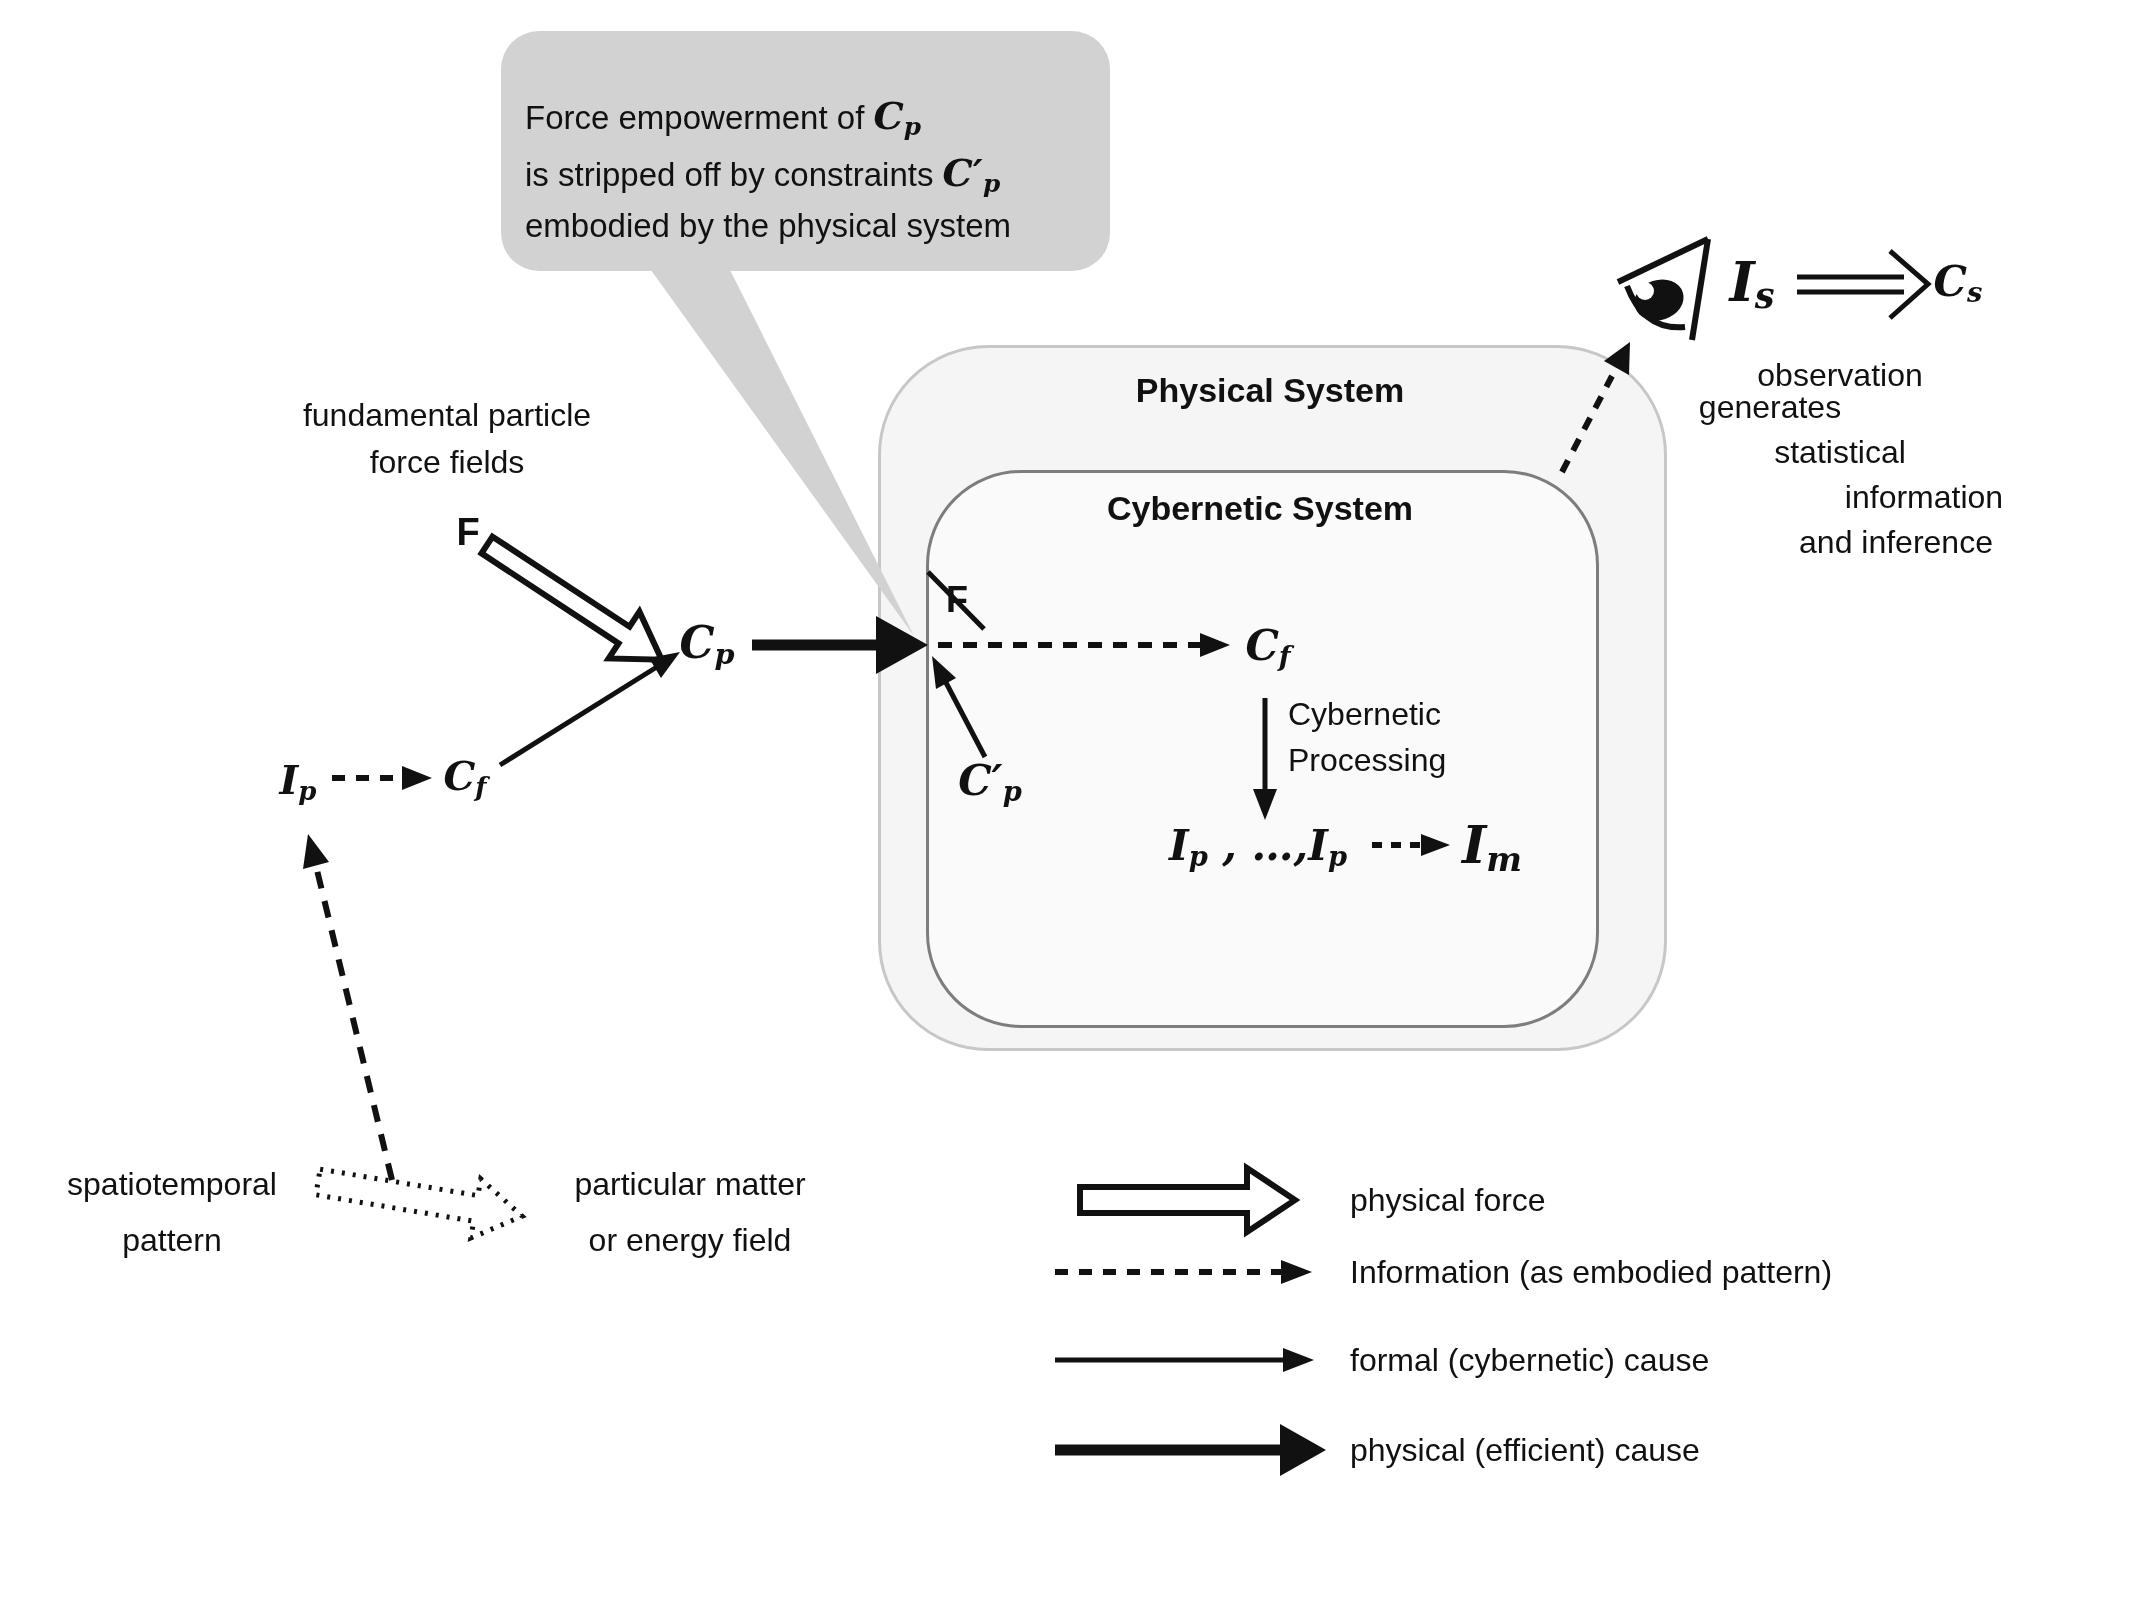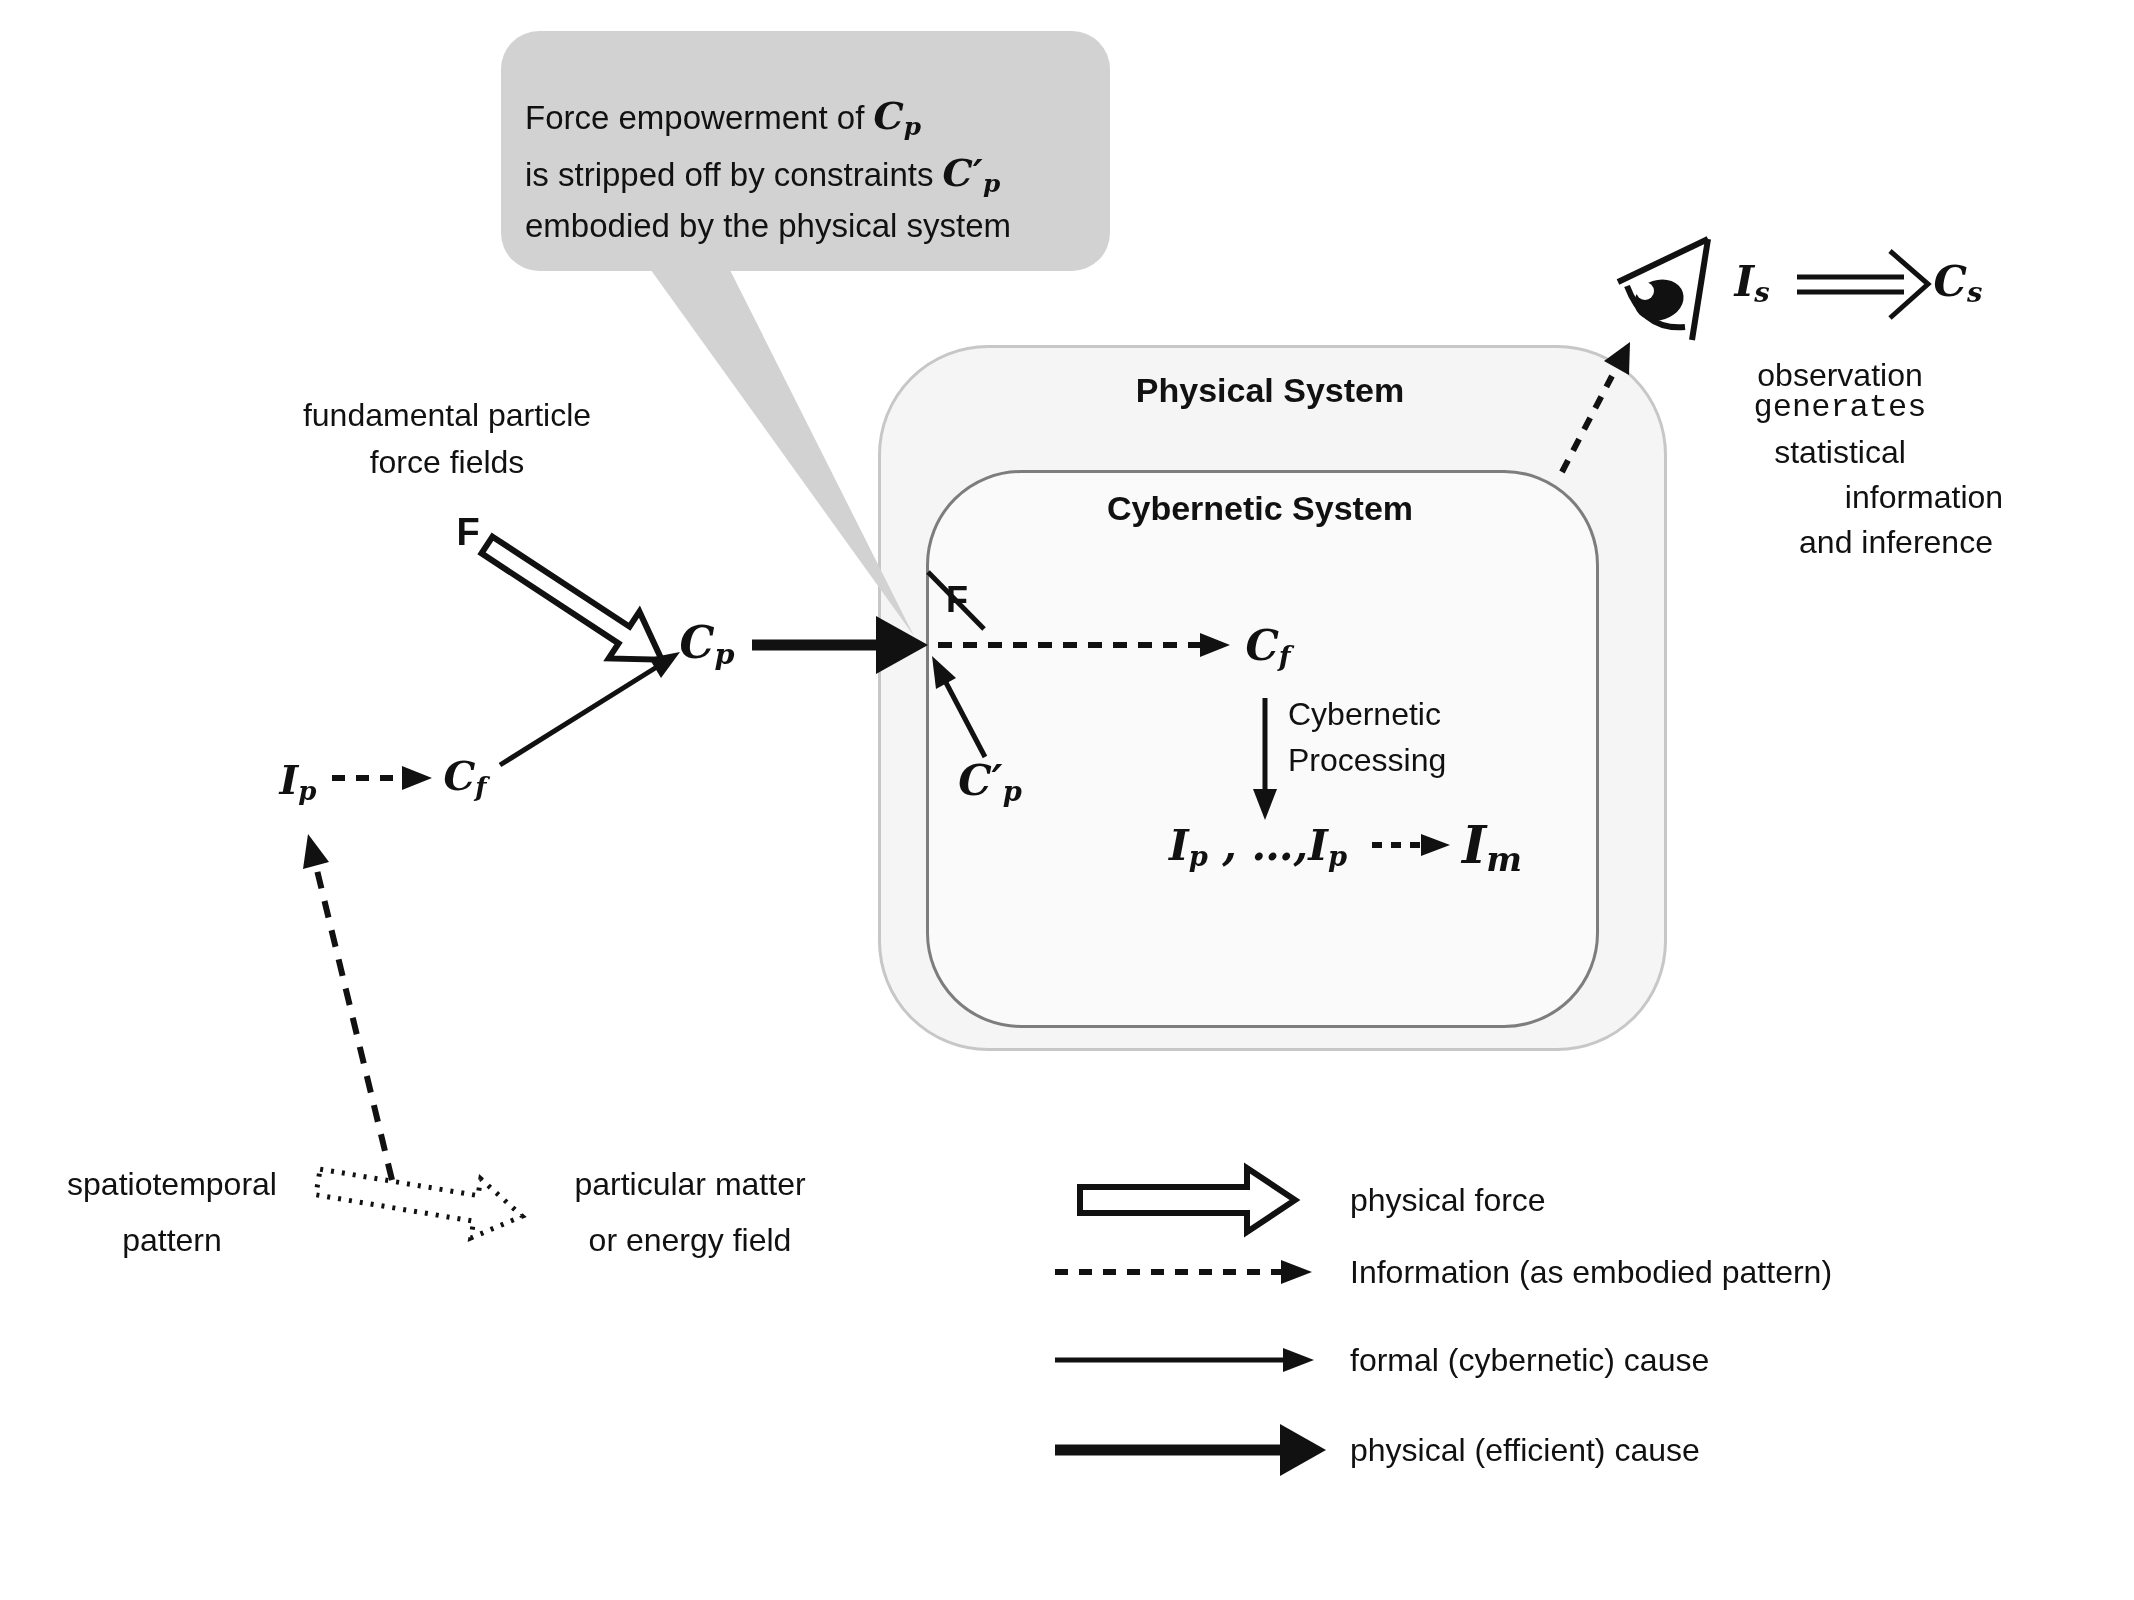--- a/index.html
+++ b/index.html
@@ -178,28 +178,28 @@
   <div class="abs txt z4 vctr" style="left:1288px;top:714px;">Cybernetic</div>
   <div class="abs txt z4 vctr" style="left:1288px;top:760px;">Processing</div>
 
   <div class="mlabel ctr z4" style="left:1258px;top:848px;font-size:42px;">
     <span><span>I</span><sub>p</sub></span><span> , …,</span><span><span>I</span><sub>p</sub></span>
   </div>
   <div class="mlabel ctr z4" style="left:1492px;top:848px;font-size:52px;">
     <span>I</span><sub>m</sub>
   </div>
 
-  <div class="mlabel ctr z4" style="left:1752px;top:284px;font-size:42px;">
+  <div class="mlabel ctr z4" style="left:1752px;top:284px;font-size:54px;">
     <span>I</span><sub>s</sub>
   </div>
   <div class="mlabel ctr z4" style="left:1958px;top:284px;font-size:42px;">
     <span>C</span><sub>s</sub>
   </div>
   <div class="abs ctr txt z4" style="left:1840px;top:375px;">observation</div>
-  <div class="abs ctr txt z4" style="left:1840px;top:407px;font-family:Liberation Mono, monospace;">generates</div>
+  <div class="abs ctr txt z4" style="left:1770px;top:407px;">generates</div>
   <div class="abs ctr txt z4" style="left:1840px;top:452px;">statistical</div>
   <div class="abs ctr txt z4" style="left:1924px;top:497px;">information</div>
   <div class="abs ctr txt z4" style="left:1896px;top:542px;">and inference</div>
 
   <div class="abs ctr txt z4" style="left:172px;top:1184px;">spatiotemporal</div>
   <div class="abs ctr txt z4" style="left:172px;top:1240px;">pattern</div>
   <div class="abs ctr txt z4" style="left:690px;top:1184px;">particular matter</div>
   <div class="abs ctr txt z4" style="left:690px;top:1240px;">or energy field</div>
 
   <div class="abs txt z4 vctr" style="left:1350px;top:1200px;">physical force</div>

